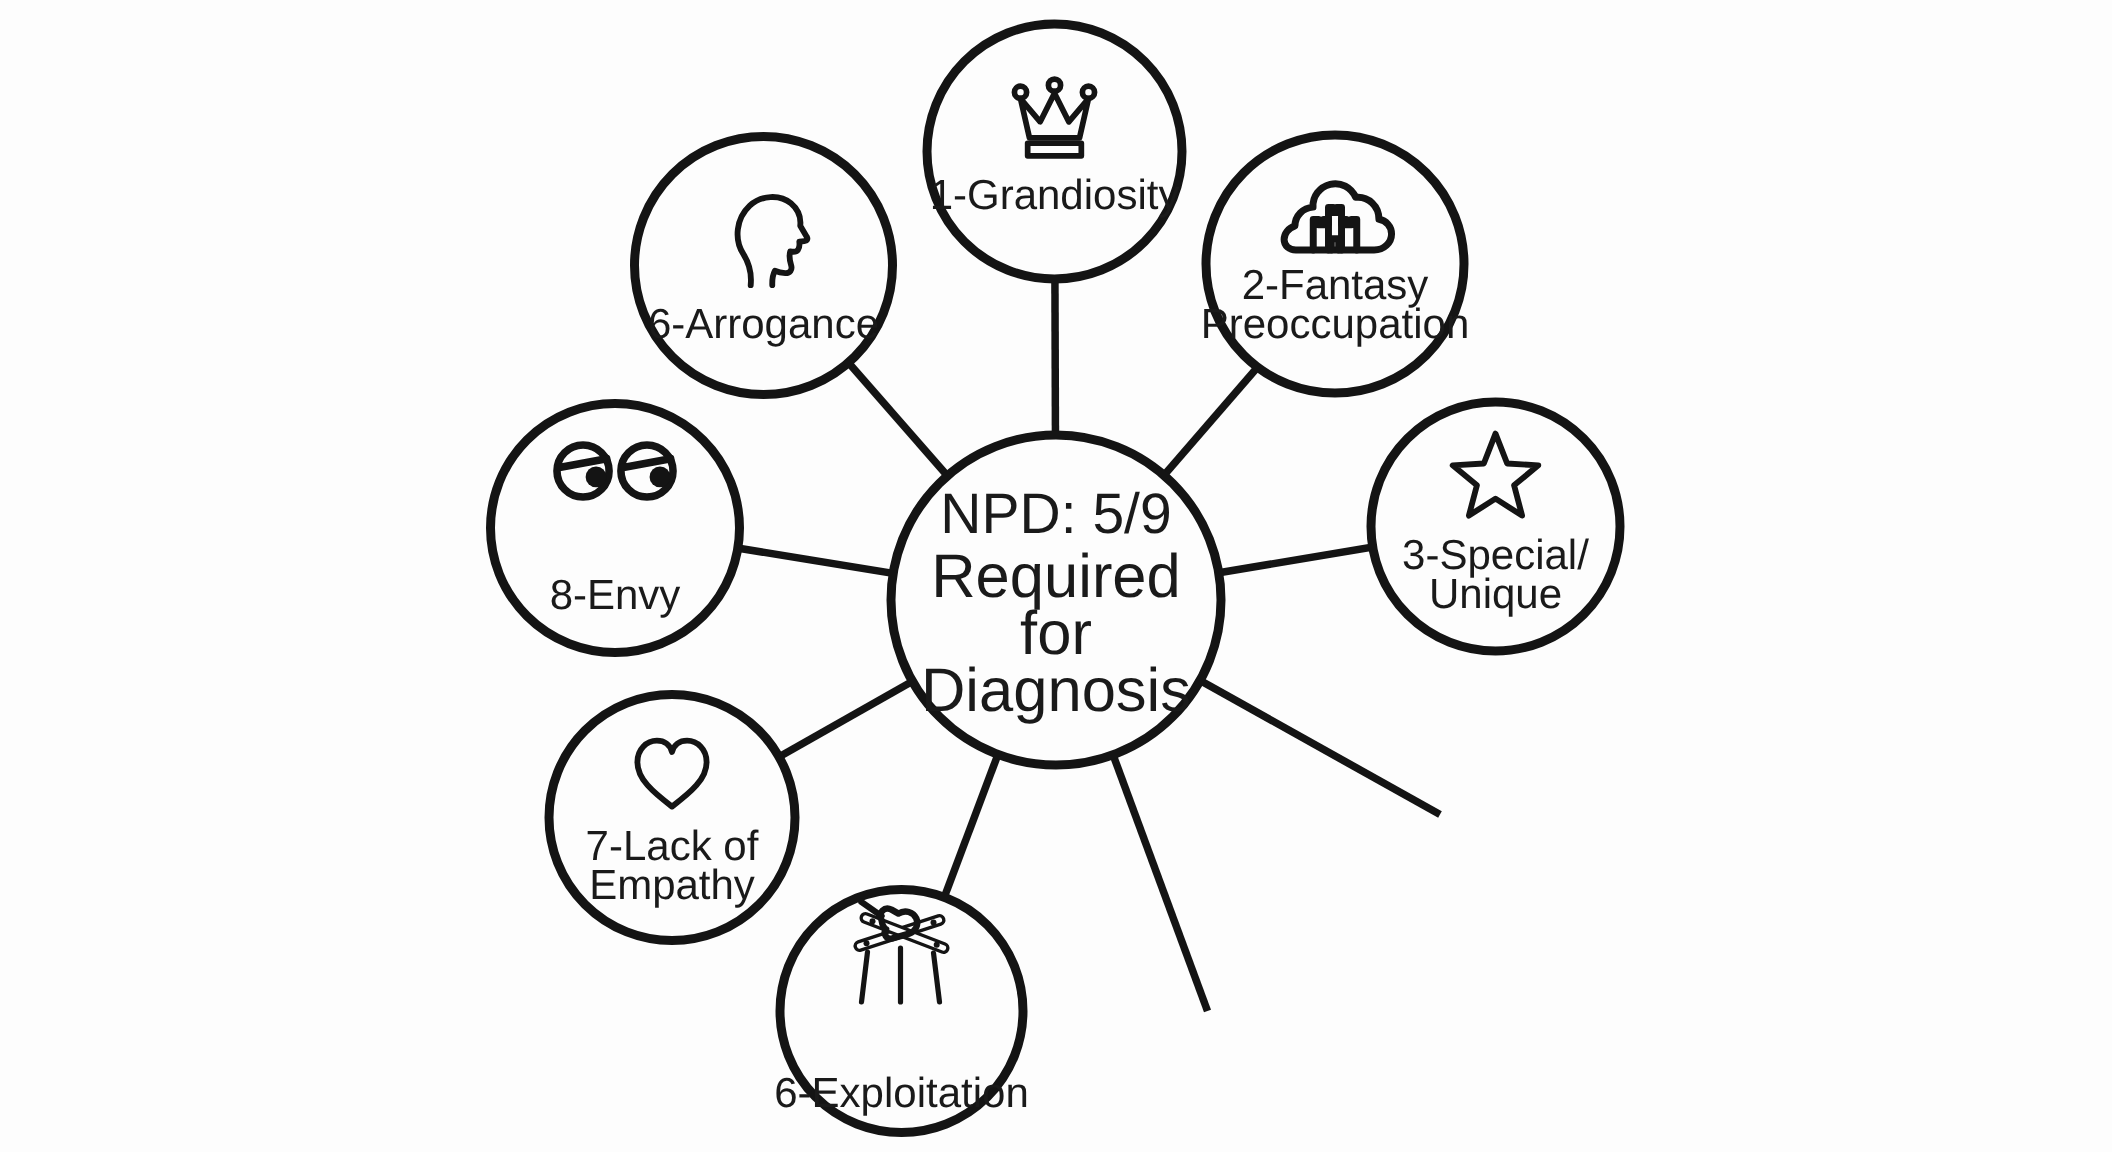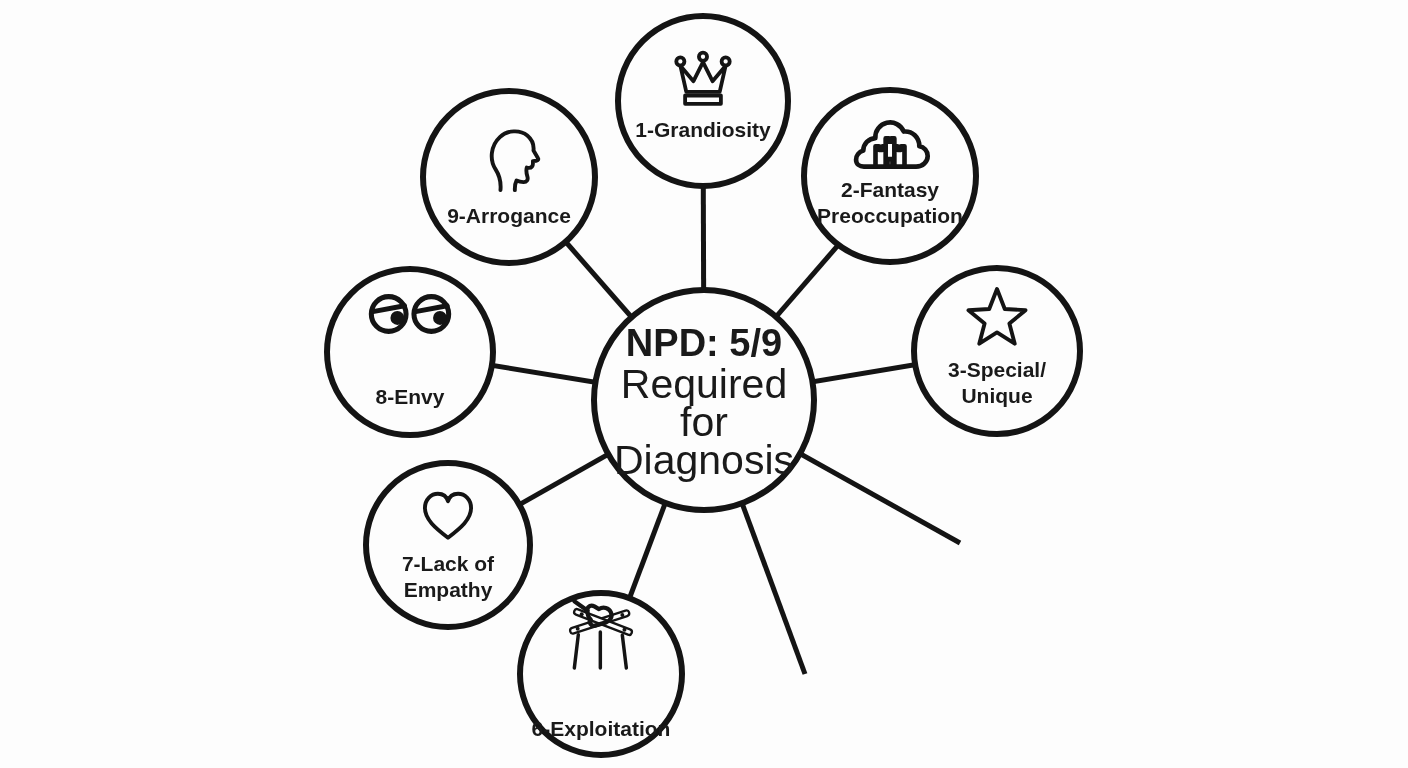--- a/index.html
+++ b/index.html
@@ -11,23 +11,23 @@
   .node{
     position:absolute;z-index:2;box-sizing:border-box;
     background:#fdfdfd;border:6px solid #141414;border-radius:50%;
     display:flex;flex-direction:column;align-items:center;justify-content:center;
     text-align:center;
   }
   .node.satellite{padding-bottom:10px;}
   .node .icon{display:block;margin-bottom:6px;}
   .node .icon svg{display:block;}
   .label-line{
-    font-size:21px;font-weight:bold;line-height:26px;color:#1a1a1a;white-space:nowrap;
+    font-size:28px;font-weight:normal;line-height:26px;color:#1a1a1a;white-space:nowrap;
   }
-  .center-heading{font-size:38px;font-weight:bold;line-height:44px;}
+  .center-heading{font-size:38px;font-weight:normal;line-height:44px;}
   .center-sub{font-size:41px;font-weight:normal;line-height:38px;}
 </style>
 </head>
 <body>
 
 <div class="canvas">
   <svg class="links" id="links" width="1408" height="768">
       <line x1="704" y1="400" x2="703" y2="101" stroke="#141414" stroke-width="5"></line>
       <line x1="704" y1="400" x2="898" y2="176" stroke="#141414" stroke-width="5"></line>
       <line x1="704" y1="400" x2="997" y2="351" stroke="#141414" stroke-width="5"></line>
@@ -120,15 +120,15 @@
         </svg>
       </span>
       <div class="label-line">8-Envy</div>
     </div>
     <div class="node satellite" style="left: 420px; top: 88px; width: 178px; height: 178px;">
       <span class="icon">
         <svg width="78" height="82" viewBox="0 0 64 64" fill="none" stroke="#141414" stroke-width="3.2" stroke-linecap="round" stroke-linejoin="round">
           <path d="M25,60 C25.6,53.5 24.2,48 21,43 C15.8,35 17,23.5 24.5,16.5 C30.8,10.7 41,10.2 47,15.2 C50.7,18.3 52.6,22.8 52.1,27.5 L55.7,33.6 C56.4,34.7 55.8,35.8 54.4,35.9 L51.6,36.2 C51.8,38 51.6,39.7 50.9,40.6 C50.1,41.7 48.3,41.9 46.6,41.5 C46,43.8 46.2,46.2 47.1,49 C47.9,51.6 46.5,53.5 43.9,53.4 C41.7,53.3 39.8,52.8 38.2,52.1 C37.1,54.2 36.7,56.9 36.8,60"></path>
         </svg>
       </span>
-      <div class="label-line">9-Arrogance</div>
+      <div class="label-line">6-Arrogance</div>
     </div>
   </div>
 
 </body></html>

